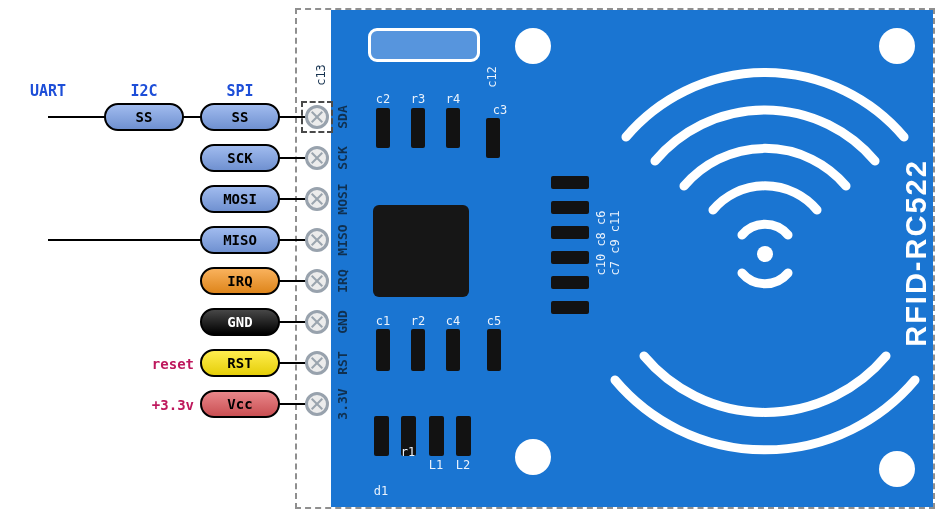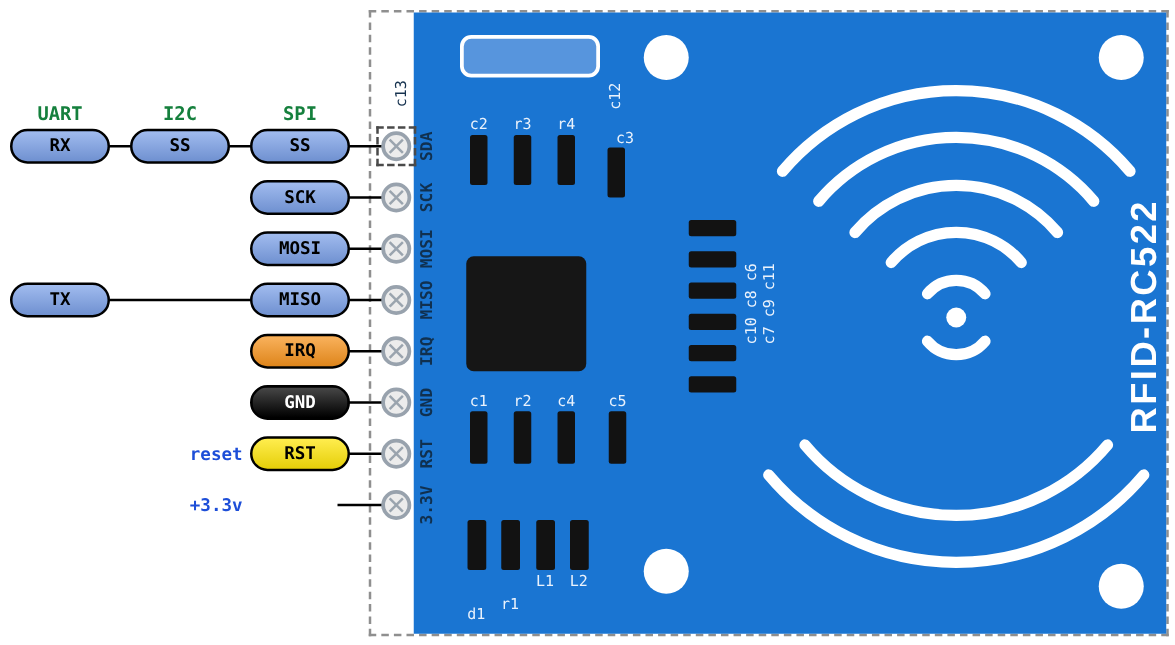--- a/index.html
+++ b/index.html
@@ -43,52 +43,51 @@
   .pill{position:absolute;width:80px;height:28px;border:2px solid #000;border-radius:14px;
         display:flex;align-items:center;justify-content:center;font-weight:bold;
         font-size:14px;color:#000;z-index:2;background-color:#7ca1e8;
         background-image:linear-gradient(rgba(255,255,255,.28),rgba(0,0,0,.10))}
   .pill.orange{background-color:#f7941e}
   .pill.black{background-color:#000;color:#fff}
   .pill.yellow{background-color:#ffe60a}
   .pill.red{background-color:#e0585c}
   .wire{position:absolute;height:2px;background:#000;z-index:1}
   .col-header{position:absolute;width:80px;text-align:center;font-weight:bold;
-              font-size:15px;color:#15803d}
+              font-size:15px;color:#1d4ed8}
   .annot{position:absolute;width:76px;text-align:right;font-weight:bold;
-         font-size:14px;color:#1d4ed8}
+         font-size:14px;color:#be185d}
 </style>
 </head>
 <body>
 
 <div class="canvas">
 
   <div class="col-header" style="left:8px;top:82px">UART</div>
   <div class="col-header" style="left:104px;top:82px">I2C</div>
   <div class="col-header" style="left:200px;top:82px">SPI</div>
 
   <div class="wire" style="left:48px;top:116px;width:262px"></div>
   <div class="wire" style="left:270px;top:157px;width:40px"></div>
   <div class="wire" style="left:270px;top:198px;width:40px"></div>
   <div class="wire" style="left:48px;top:239px;width:262px"></div>
   <div class="wire" style="left:270px;top:280px;width:40px"></div>
   <div class="wire" style="left:270px;top:321px;width:40px"></div>
   <div class="wire" style="left:270px;top:362px;width:40px"></div>
   <div class="wire" style="left:270px;top:403px;width:40px"></div>
 
-  <div class="pill" style="left:8px;top:103px">RX</div>
   <div class="pill" style="left:104px;top:103px">SS</div>
   <div class="pill" style="left:200px;top:103px">SS</div>
   <div class="pill" style="left:200px;top:144px">SCK</div>
   <div class="pill" style="left:200px;top:185px">MOSI</div>
-  <div class="pill" style="left:8px;top:226px">TX</div>
   <div class="pill" style="left:200px;top:226px">MISO</div>
   <div class="pill orange" style="left:200px;top:267px">IRQ</div>
   <div class="pill black" style="left:200px;top:308px">GND</div>
   <div class="pill yellow" style="left:200px;top:349px">RST</div>
+  <div class="pill red" style="left:200px;top:390px">Vcc</div>
 
   <div class="annot" style="left:118px;top:356px">reset</div>
   <div class="annot" style="left:118px;top:397px">+3.3v</div>
 
   <div class="outline"></div>
   <div class="pcb"></div>
 
   <div class="hole" style="left:515px;top:28px"></div>
   <div class="hole" style="left:879px;top:28px"></div>
   <div class="hole" style="left:515px;top:439px"></div>
@@ -142,21 +141,21 @@
   <div class="smd" style="left:376px;top:329px;width:14px;height:42px"></div>
   <div class="smd" style="left:411px;top:329px;width:14px;height:42px"></div>
   <div class="smd" style="left:446px;top:329px;width:14px;height:42px"></div>
   <div class="smd" style="left:487px;top:329px;width:14px;height:42px"></div>
 
   <div class="smd" style="left:374px;top:416px;width:15px;height:40px"></div>
   <div class="smd" style="left:401px;top:416px;width:15px;height:40px"></div>
   <div class="smd" style="left:429px;top:416px;width:15px;height:40px"></div>
   <div class="smd" style="left:456px;top:416px;width:15px;height:40px"></div>
   <span class="clabel" style="left:381px;top:491px">d1</span>
-  <span class="clabel" style="left:408px;top:483px">r1</span>
+  <span class="clabel" style="left:408px;top:452px">r1</span>
   <span class="clabel" style="left:436px;top:465px">L1</span>
   <span class="clabel" style="left:463px;top:465px">L2</span>
 
   <div class="pin-square"></div>
   <div class="pin-hole" style="left:305px;top:105px"></div>
   <div class="pin-hole" style="left:305px;top:146px"></div>
   <div class="pin-hole" style="left:305px;top:187px"></div>
   <div class="pin-hole" style="left:305px;top:228px"></div>
   <div class="pin-hole" style="left:305px;top:269px"></div>
   <div class="pin-hole" style="left:305px;top:310px"></div>

